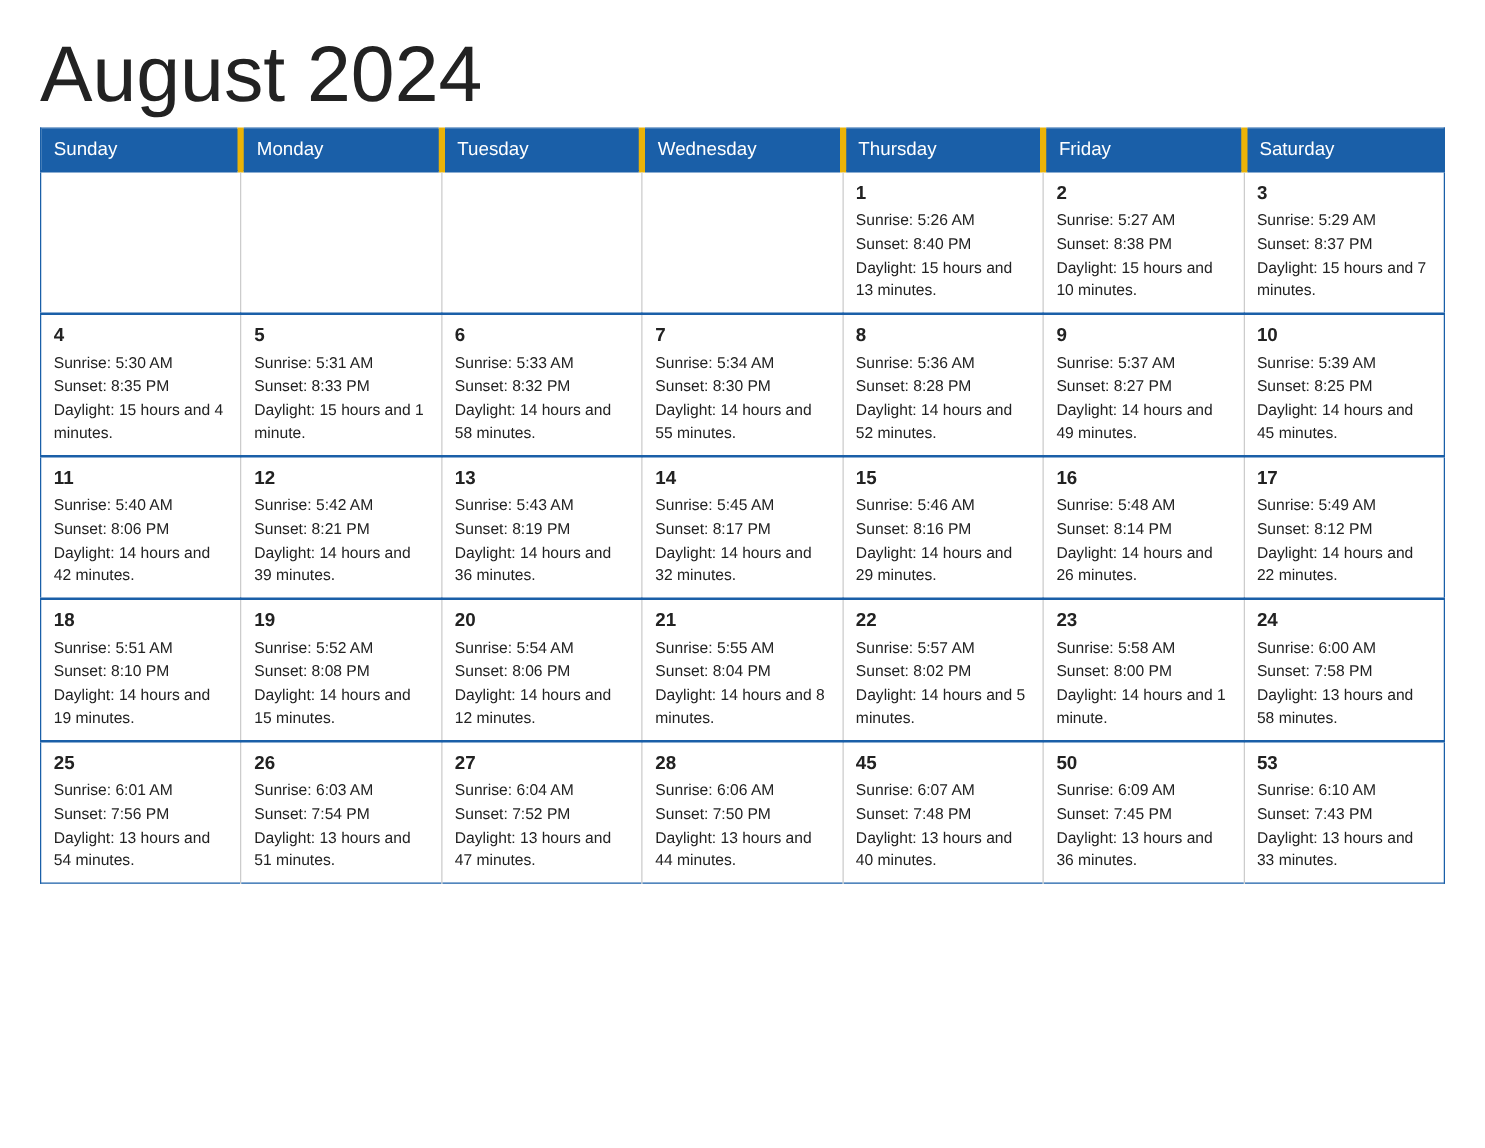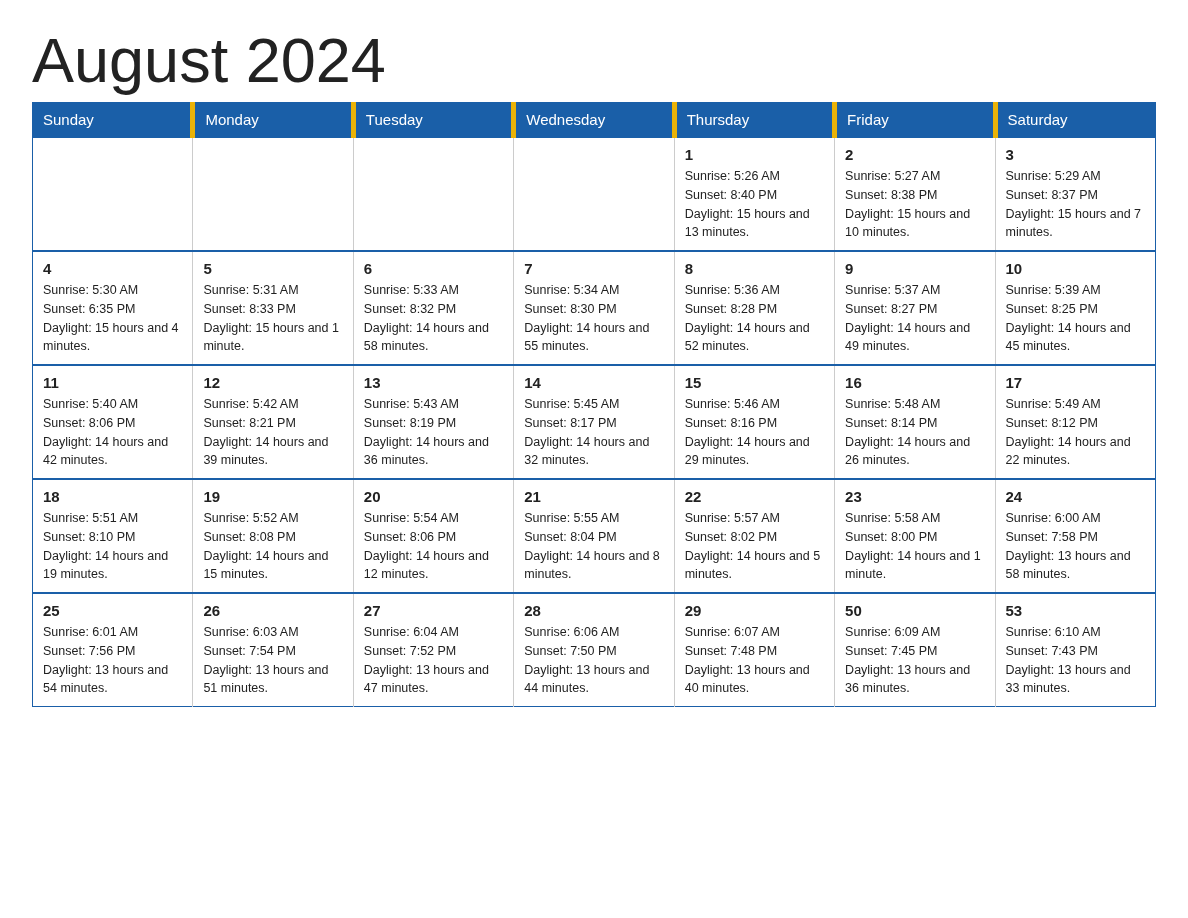--- a/index.html
+++ b/index.html
@@ -152,21 +152,21 @@
           <span class="day-number">3</span>
           <div class="day-info">Sunrise: 5:29 AM
 Sunset: 8:37 PM
 Daylight: 15 hours and 7 minutes.</div>
         </td>
       </tr>
       <tr>
         <td>
           <span class="day-number">4</span>
           <div class="day-info">Sunrise: 5:30 AM
-Sunset: 6:35 PM
+Sunset: 8:35 PM
 Daylight: 15 hours and 4 minutes.</div>
         </td>
         <td>
           <span class="day-number">5</span>
           <div class="day-info">Sunrise: 5:31 AM
 Sunset: 8:33 PM
 Daylight: 15 hours and 1 minute.</div>
         </td>
         <td>
           <span class="day-number">6</span>
@@ -306,21 +306,21 @@
 Sunset: 7:52 PM
 Daylight: 13 hours and 47 minutes.</div>
         </td>
         <td>
           <span class="day-number">28</span>
           <div class="day-info">Sunrise: 6:06 AM
 Sunset: 7:50 PM
 Daylight: 13 hours and 44 minutes.</div>
         </td>
         <td>
-          <span class="day-number">29</span>
+          <span class="day-number">45</span>
           <div class="day-info">Sunrise: 6:07 AM
 Sunset: 7:48 PM
 Daylight: 13 hours and 40 minutes.</div>
         </td>
         <td>
           <span class="day-number">50</span>
           <div class="day-info">Sunrise: 6:09 AM
 Sunset: 7:45 PM
 Daylight: 13 hours and 36 minutes.</div>
         </td>

